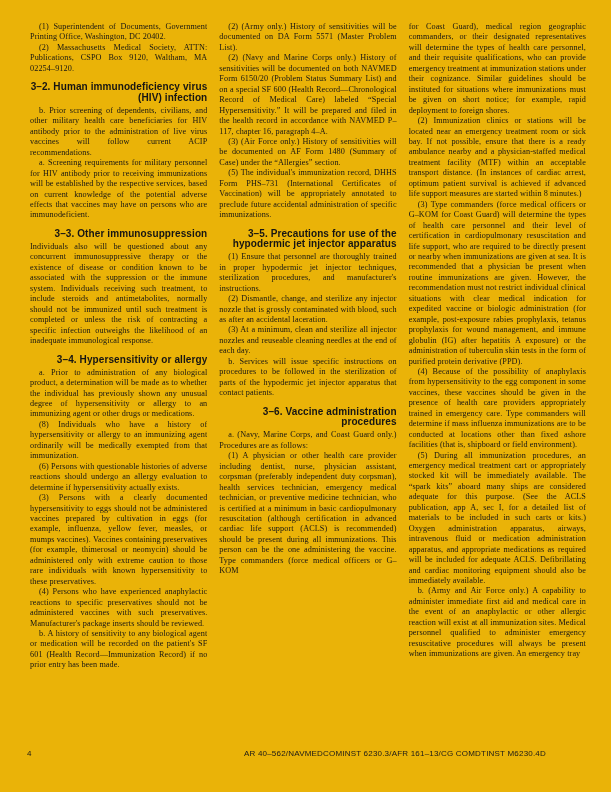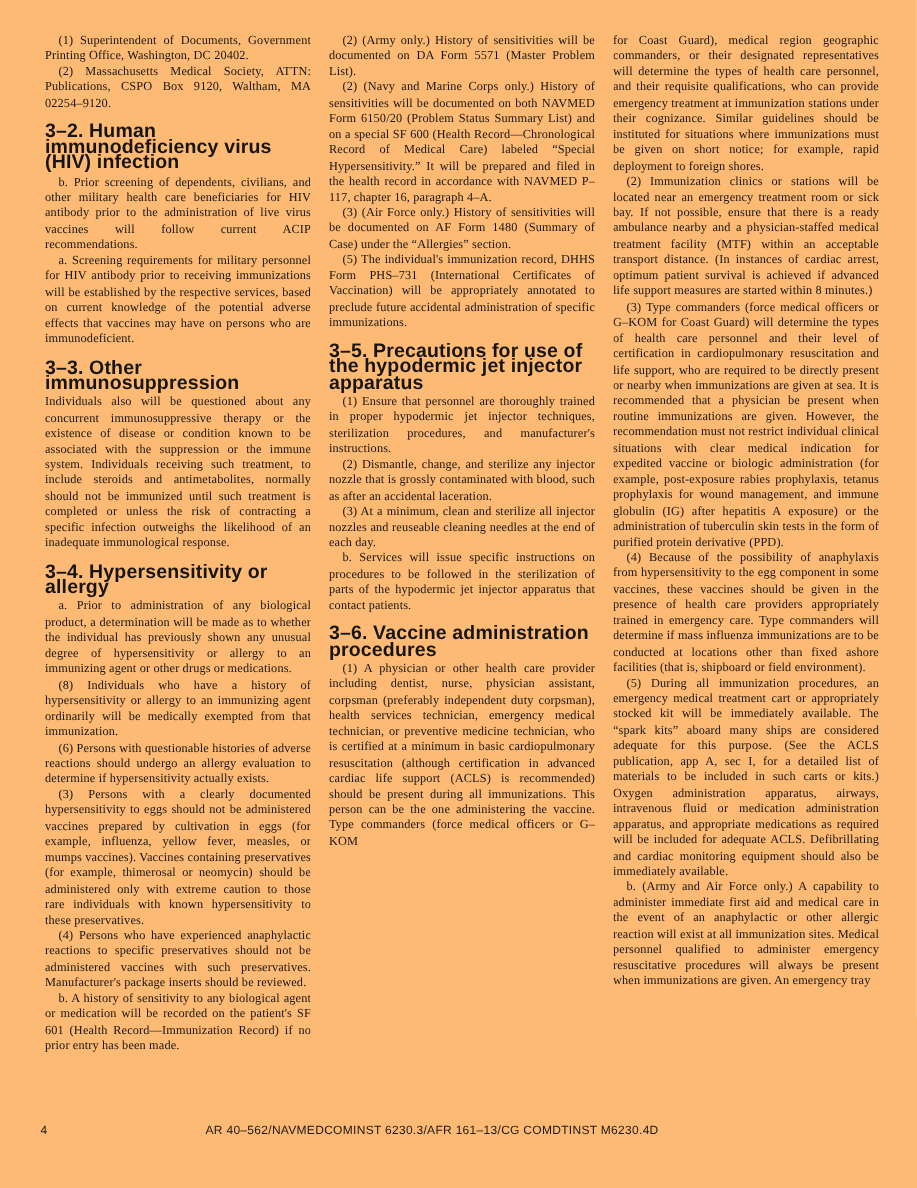--- a/index.html
+++ b/index.html
@@ -4,21 +4,21 @@
 <style>
   html, body { margin: 0; padding: 0; }
   body {
     width: 611px; height: 792px;
     background: #e9e7e2;
     font-family: "Liberation Serif", serif;
   }
   .page {
     position: relative;
     width: 611px; height: 792px;
-    background: #fdba74;
+    background: #eab308;
     overflow: hidden;
     color: #161514;
   }
   .columns {
     position: absolute;
     top: 22px; left: 30px; right: 25px;
     height: 726px;
     display: flex;
     gap: 12px;
   }
@@ -31,37 +31,37 @@
     letter-spacing: 0.1px;
   }
   .column p {
     margin: 0;
     text-indent: 9px;
   }
   .column p.flush { text-indent: 0; }
   .column h3 {
     font-family: "Liberation Sans", sans-serif;
     font-weight: bold;
-    font-size: 13px;
+    font-size: 10px;
     line-height: 10.6px;
     margin: 8px 0 2.5px 0;
-    text-align: left;
+    text-align: right;
     text-indent: 0;
   }
   .footer {
     position: absolute;
     left: 25px; right: 25px; top: 749px;
     display: flex;
     align-items: baseline;
     font-family: "Liberation Sans", sans-serif;
     font-size: 8px;
     color: #1a1918;
   }
   .page-num { width: 110px; text-align: left; padding-left: 2px; }
-  .citation { flex: 1; text-align: left; letter-spacing: 0.2px; }
+  .citation { flex: 1; text-align: right; letter-spacing: 0.2px; }
   .spacer { width: 40px; }
 </style>
 </head>
 <body>
 
 <div class="page">
   <div class="columns">
       <div class="column">
         <p>(1) Superintendent of Documents, Government Printing Office, Washington, DC 20402.</p>
         <p>(2) Massachusetts Medical Society, ATTN: Publications, CSPO Box 9120, Waltham, MA 02254–9120.</p>
@@ -82,20 +82,21 @@
         <p>(2) (Army only.) History of sensitivities will be documented on DA Form 5571 (Master Problem List).</p>
         <p>(2) (Navy and Marine Corps only.) History of sensitivities will be documented on both NAVMED Form 6150/20 (Problem Status Summary List) and on a special SF 600 (Health Record—Chronological Record of Medical Care) labeled “Special Hypersensitivity.” It will be prepared and filed in the health record in accordance with NAVMED P–117, chapter 16, paragraph 4–A.</p>
         <p>(3) (Air Force only.) History of sensitivities will be documented on AF Form 1480 (Summary of Case) under the “Allergies” section.</p>
         <p>(5) The individual's immunization record, DHHS Form PHS–731 (International Certificates of Vaccination) will be appropriately annotated to preclude future accidental administration of specific immunizations.</p>
         <h3>3–5. Precautions for use of the hypodermic jet injector apparatus</h3>
         <p>(1) Ensure that personnel are thoroughly trained in proper hypodermic jet injector techniques, sterilization procedures, and manufacturer's instructions.</p>
         <p>(2) Dismantle, change, and sterilize any injector nozzle that is grossly contaminated with blood, such as after an accidental laceration.</p>
         <p>(3) At a minimum, clean and sterilize all injector nozzles and reuseable cleaning needles at the end of each day.</p>
         <p>b. Services will issue specific instructions on procedures to be followed in the sterilization of parts of the hypodermic jet injector apparatus that contact patients.</p>
         <h3>3–6. Vaccine administration procedures</h3>
+        <p>a. (Navy, Marine Corps, and Coast Guard only.) Procedures are as follows:</p>
         <p>(1) A physician or other health care provider including dentist, nurse, physician assistant, corpsman (preferably independent duty corpsman), health services technician, emergency medical technician, or preventive medicine technician, who is certified at a minimum in basic cardiopulmonary resuscitation (although certification in advanced cardiac life support (ACLS) is recommended) should be present during all immunizations. This person can be the one administering the vaccine. Type commanders (force medical officers or G–KOM</p>
       </div>
       <div class="column">
         <p class="flush">for Coast Guard), medical region geographic commanders, or their designated representatives will determine the types of health care personnel, and their requisite qualifications, who can provide emergency treatment at immunization stations under their cognizance. Similar guidelines should be instituted for situations where immunizations must be given on short notice; for example, rapid deployment to foreign shores.</p>
         <p>(2) Immunization clinics or stations will be located near an emergency treatment room or sick bay. If not possible, ensure that there is a ready ambulance nearby and a physician-staffed medical treatment facility (MTF) within an acceptable transport distance. (In instances of cardiac arrest, optimum patient survival is achieved if advanced life support measures are started within 8 minutes.)</p>
         <p>(3) Type commanders (force medical officers or G–KOM for Coast Guard) will determine the types of health care personnel and their level of certification in cardiopulmonary resuscitation and life support, who are required to be directly present or nearby when immunizations are given at sea. It is recommended that a physician be present when routine immunizations are given. However, the recommendation must not restrict individual clinical situations with clear medical indication for expedited vaccine or biologic administration (for example, post-exposure rabies prophylaxis, tetanus prophylaxis for wound management, and immune globulin (IG) after hepatitis A exposure) or the administration of tuberculin skin tests in the form of purified protein derivative (PPD).</p>
         <p>(4) Because of the possibility of anaphylaxis from hypersensitivity to the egg component in some vaccines, these vaccines should be given in the presence of health care providers appropriately trained in emergency care. Type commanders will determine if mass influenza immunizations are to be conducted at locations other than fixed ashore facilities (that is, shipboard or field environment).</p>
         <p>(5) During all immunization procedures, an emergency medical treatment cart or appropriately stocked kit will be immediately available. The “spark kits” aboard many ships are considered adequate for this purpose. (See the ACLS publication, app A, sec I, for a detailed list of materials to be included in such carts or kits.) Oxygen administration apparatus, airways, intravenous fluid or medication administration apparatus, and appropriate medications as required will be included for adequate ACLS. Defibrillating and cardiac monitoring equipment should also be immediately available.</p>
         <p>b. (Army and Air Force only.) A capability to administer immediate first aid and medical care in the event of an anaphylactic or other allergic reaction will exist at all immunization sites. Medical personnel qualified to administer emergency resuscitative procedures will always be present when immunizations are given. An emergency tray</p>
       </div>

